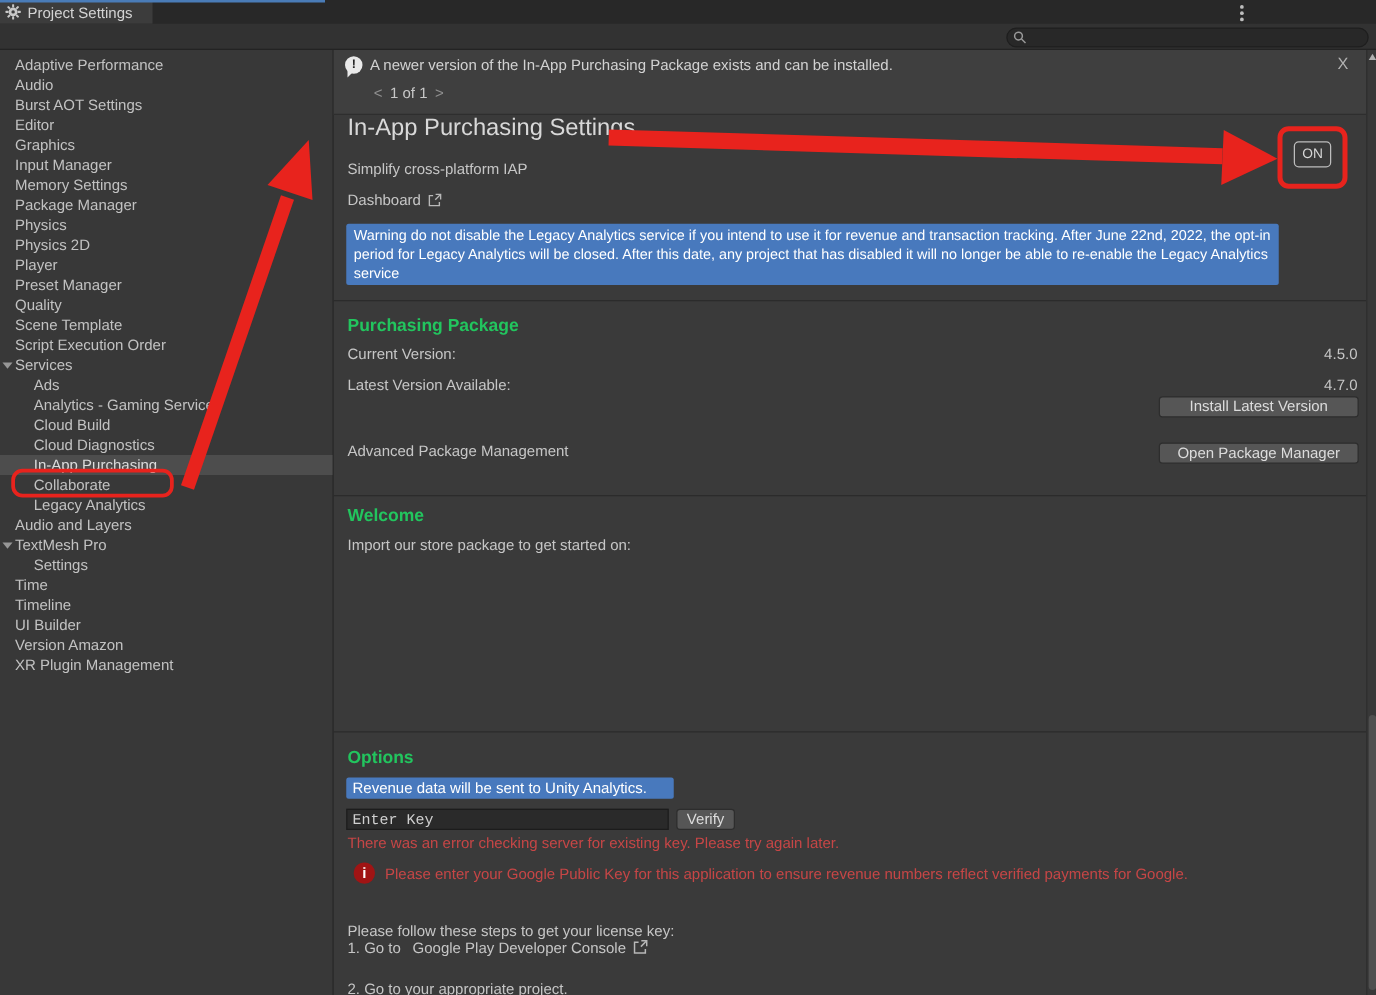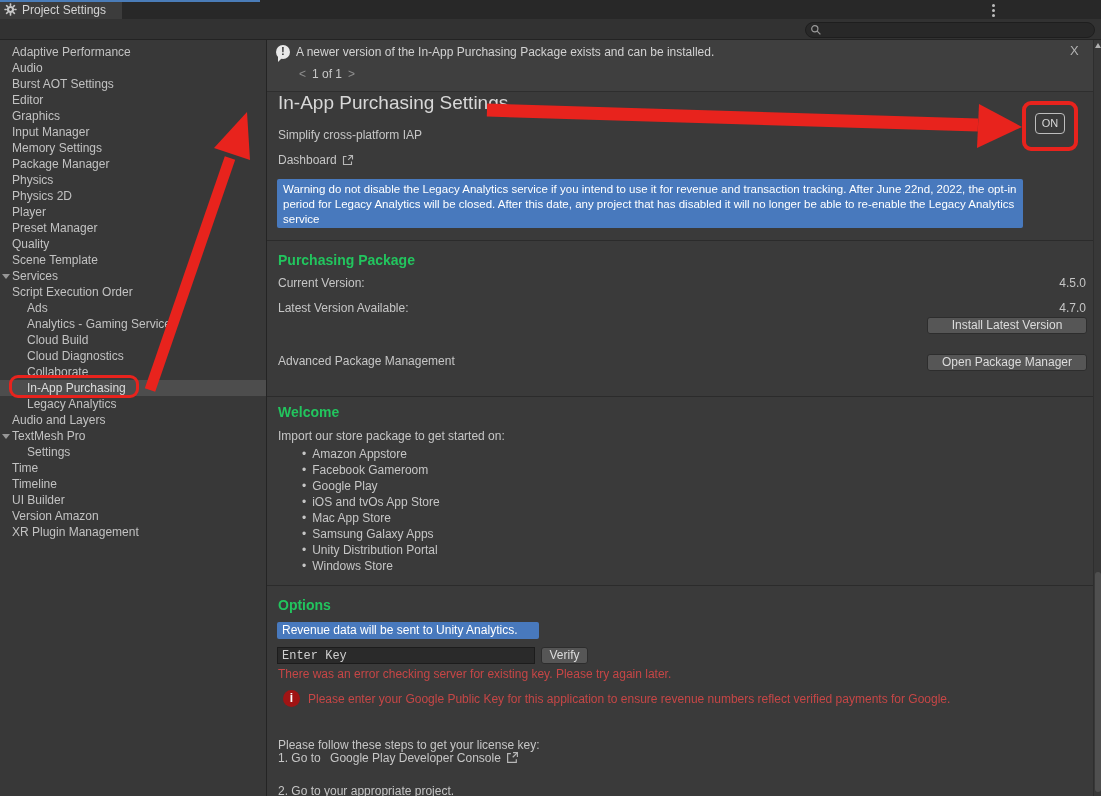--- a/index.html
+++ b/index.html
@@ -123,28 +123,28 @@
       <div class="side-row">Graphics</div>
       <div class="side-row">Input Manager</div>
       <div class="side-row">Memory Settings</div>
       <div class="side-row">Package Manager</div>
       <div class="side-row">Physics</div>
       <div class="side-row">Physics 2D</div>
       <div class="side-row">Player</div>
       <div class="side-row">Preset Manager</div>
       <div class="side-row">Quality</div>
       <div class="side-row">Scene Template</div>
+      <div class="side-row">Script Execution Order</div>
       <div class="side-row"><span class="tri"></span><span>Services</span></div>
-      <div class="side-row">Script Execution Order</div>
       <div class="side-row indent">Ads</div>
       <div class="side-row indent">Analytics - Gaming Services</div>
       <div class="side-row indent">Cloud Build</div>
       <div class="side-row indent">Cloud Diagnostics</div>
+      <div class="side-row indent selected">In-App Purchasing</div>
       <div class="side-row indent">Collaborate</div>
-      <div class="side-row indent selected">In-App Purchasing</div>
       <div class="side-row indent">Legacy Analytics</div>
       <div class="side-row">Audio and Layers</div>
       <div class="side-row"><span class="tri"></span><span>TextMesh Pro</span></div>
       <div class="side-row indent">Settings</div>
       <div class="side-row">Time</div>
       <div class="side-row">Timeline</div>
       <div class="side-row">UI Builder</div>
       <div class="side-row">Version Amazon</div>
       <div class="side-row">XR Plugin Management</div>
     </div>
@@ -187,30 +187,20 @@
     <div class="abs lbl" style="left:11px;top:261px;">Latest Version Available:</div>
     <div class="abs val" style="right:7px;top:261px;">4.7.0</div>
     <div class="abs btn btn-wide" style="top:277px;">Install Latest Version</div>
     <div class="abs lbl" style="left:11px;top:314px;">Advanced Package Management</div>
     <div class="abs btn btn-wide" style="top:314px;">Open Package Manager</div>
 
     <div class="abs sep" style="top:356px;"></div>
 
     <div class="abs h2" style="left:11px;top:364px;">Welcome</div>
     <div class="abs lbl" style="left:11px;top:389px;">Import our store package to get started on:</div>
-    <ul class="abs store-list">
-      <li>Amazon Appstore</li>
-      <li>Facebook Gameroom</li>
-      <li>Google Play</li>
-      <li>iOS and tvOs App Store</li>
-      <li>Mac App Store</li>
-      <li>Samsung Galaxy Apps</li>
-      <li>Unity Distribution Portal</li>
-      <li>Windows Store</li>
-    </ul>
 
     <div class="abs sep" style="top:545px;"></div>
 
     <div class="abs h2" style="left:11px;top:557px;">Options</div>
     <div class="abs helpbox rev-label">Revenue data will be sent to Unity Analytics.</div>
     <input class="abs key-input" type="text" value="Enter Key" style="">
     <div class="abs btn verify-btn">Verify</div>
     <div class="abs err" style="left:11px;top:627px;">There was an error checking server for existing key. Please try again later.</div>
     <div class="abs info-ic">i</div>
     <div class="abs err" style="left:41px;top:652px;">Please enter your Google Public Key for this application to ensure revenue numbers reflect verified payments for Google.</div>

